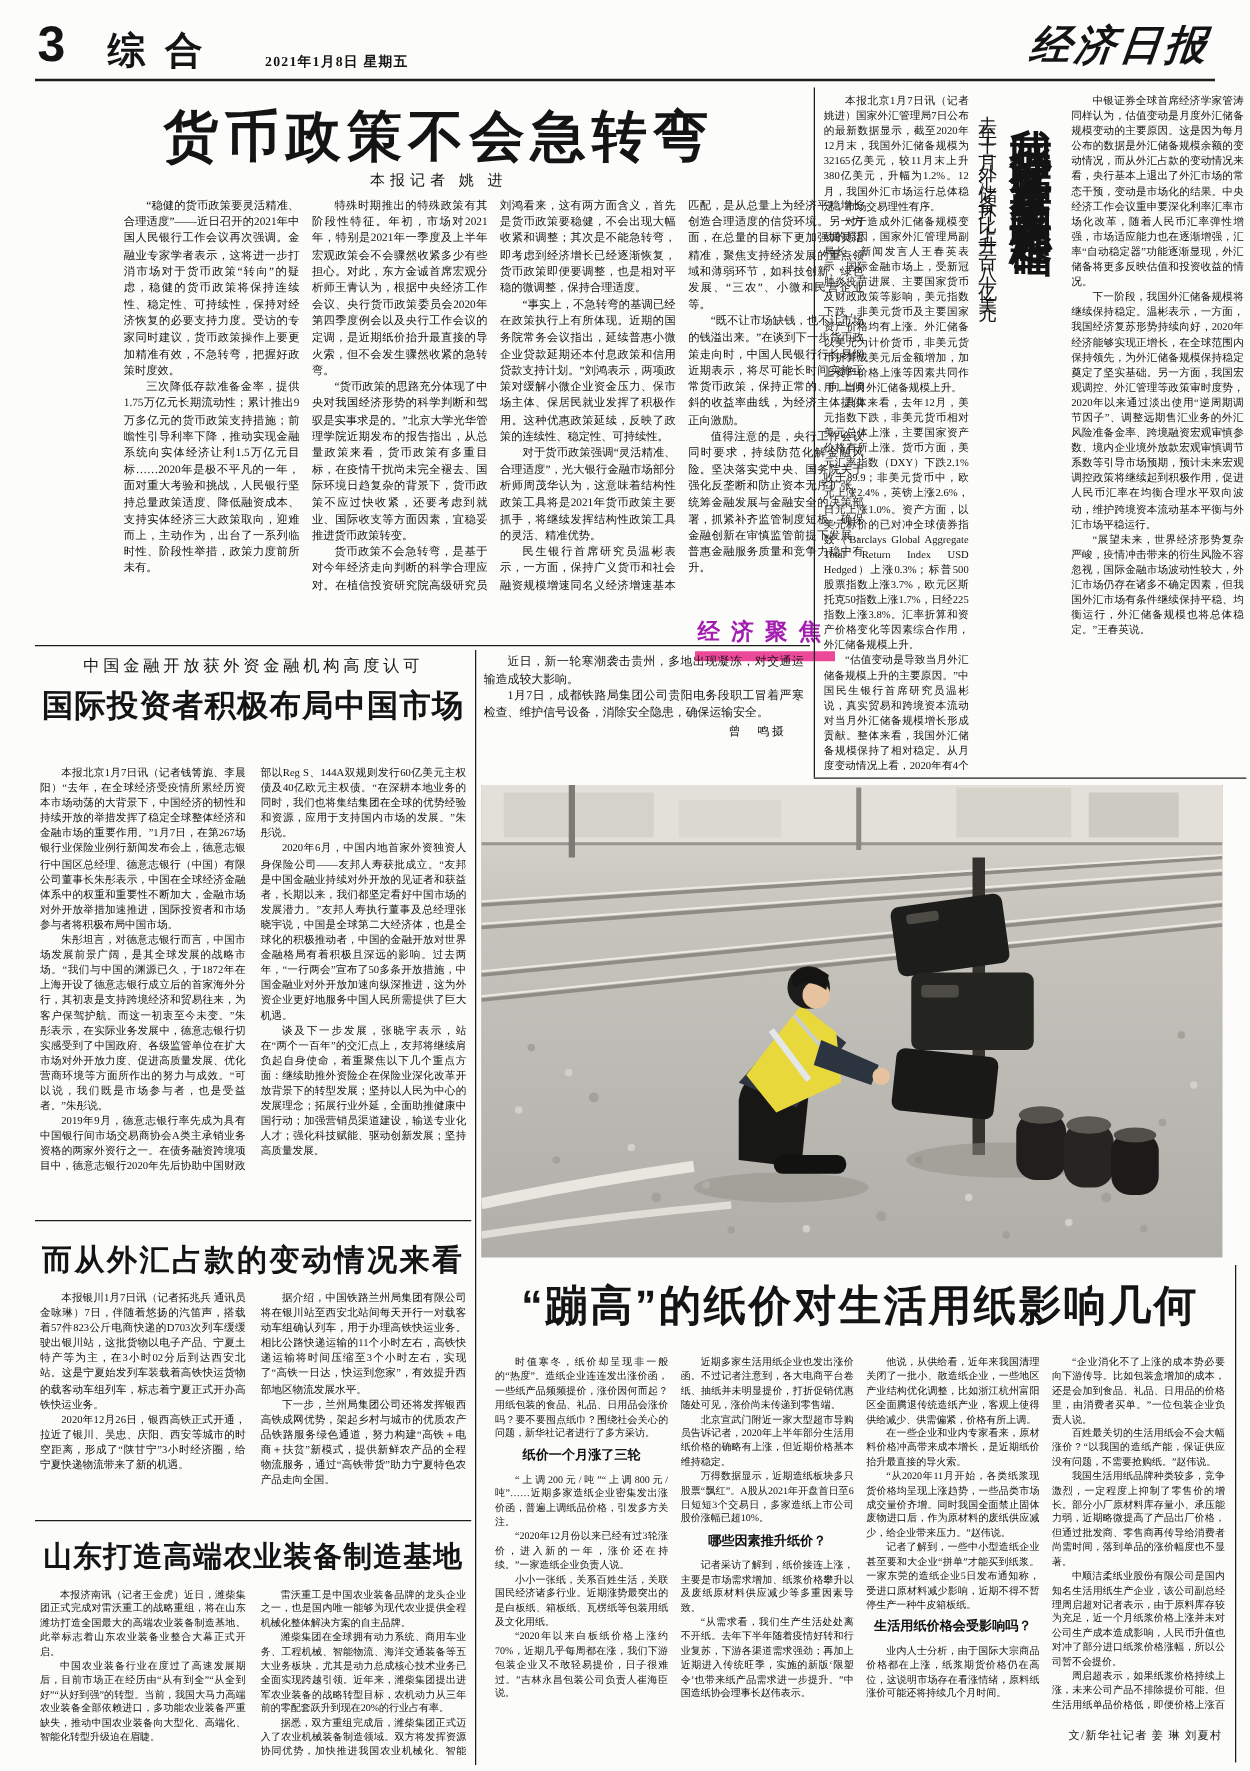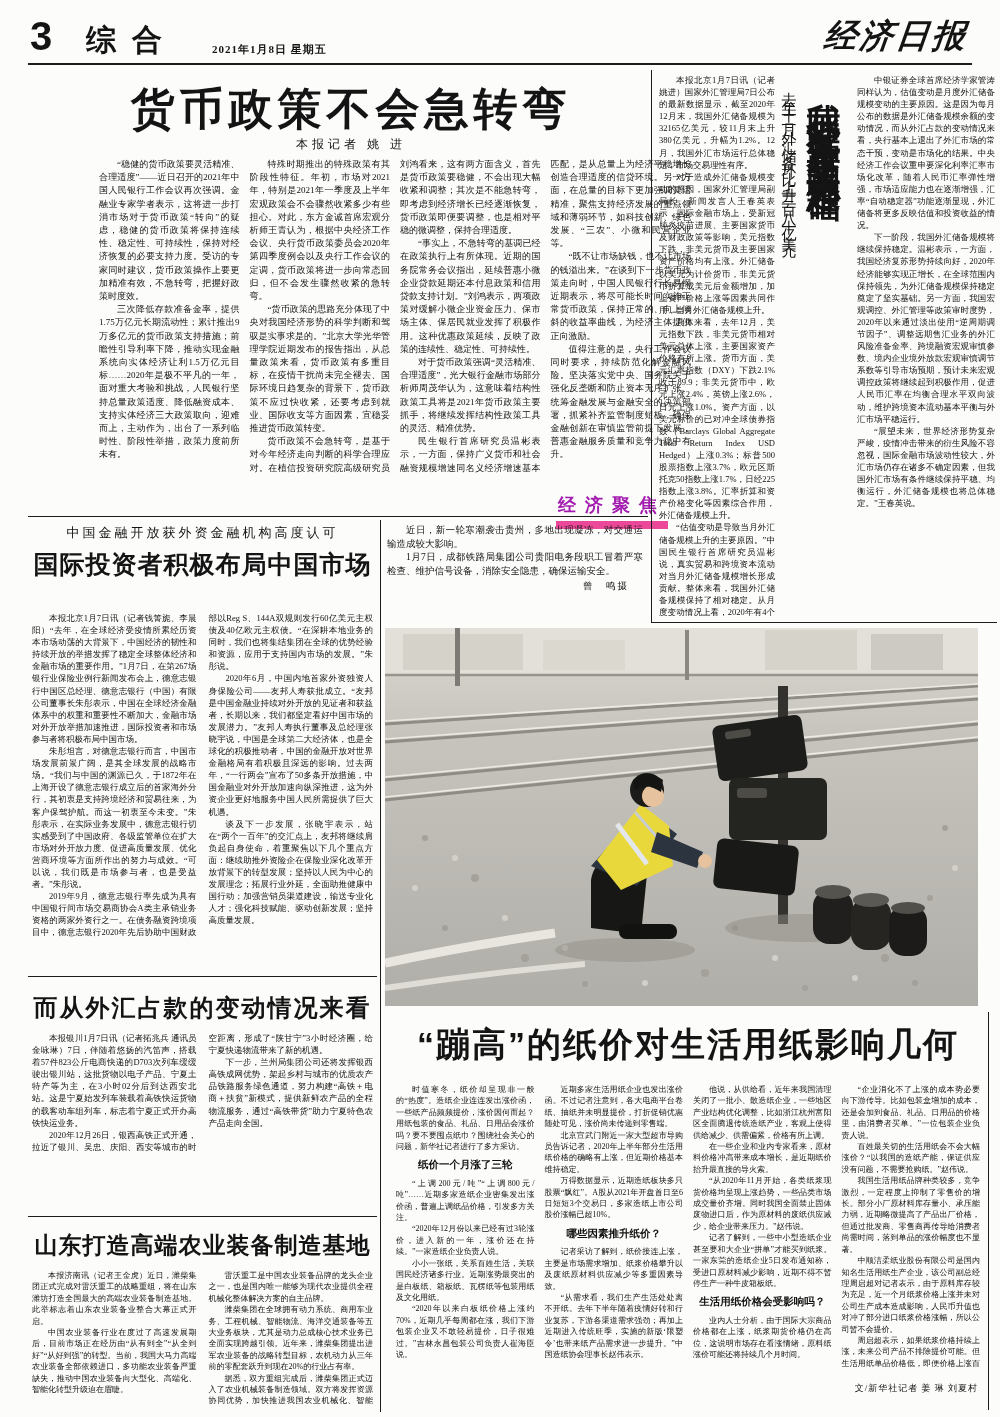--- a/index.html
+++ b/index.html
@@ -55,21 +55,21 @@
   <div class="abs section-name hei" style="left:86px;top:20px;">综合</div>
   <div class="abs date-line" style="left:212px;top:42px;">2021年1月8日  星期五</div>
   <div class="abs paper-logo" style="left:824px;top:14px;">经济日报</div>
   <div class="rule-h" style="left:28px;top:63px;width:944px;"></div>
 
   <div class="abs headline-xl hei" style="left:55px;top:80px;width:592px;font-size:44px;">货币政策不会急转弯</div>
   <div class="abs byline" style="left:55px;top:136px;width:592px;">本报记者  姚  进</div>
   <div class="abs body-text cols-4 fz9" style="left:55px;top:158px;width:592px;height:330px;">
       <p>“稳健的货币政策要灵活精准、合理适度”——近日召开的2021年中国人民银行工作会议再次强调。金融业专家学者表示，这将进一步打消市场对于货币政策“转向”的疑虑，稳健的货币政策将保持连续性、稳定性、可持续性，保持对经济恢复的必要支持力度。受访的专家同时建议，货币政策操作上要更加精准有效，不急转弯，把握好政策时度效。</p>
       <p>三次降低存款准备金率，提供1.75万亿元长期流动性；累计推出9万多亿元的货币政策支持措施；前瞻性引导利率下降，推动实现金融系统向实体经济让利1.5万亿元目标……2020年是极不平凡的一年，面对重大考验和挑战，人民银行坚持总量政策适度、降低融资成本、支持实体经济三大政策取向，迎难而上，主动作为，出台了一系列临时性、阶段性举措，政策力度前所未有。</p>
-      <p>特殊时期推出的特殊政策有其阶段性特征。年初，市场对2021年，特别是2021年一季度及上半年宏观政策会不会骤然收紧多少有些担心。对此，东方金诚首席宏观分析师王青认为，根据中央经济工作会议、央行货币政策委员会2020年第四季度例会以及央行工作会议的定调，货币政策将进一步向常态回归，但不会发生骤然收紧的急转弯。</p>
+      <p>特殊时期推出的特殊政策有其阶段性特征。年初，市场对2021年，特别是2021年一季度及上半年宏观政策会不会骤然收紧多少有些担心。对此，东方金诚首席宏观分析师王青认为，根据中央经济工作会议、央行货币政策委员会2020年第四季度例会以及央行工作会议的定调，是近期纸价抬升最直接的导火索，但不会发生骤然收紧的急转弯。</p>
       <p>“货币政策的思路充分体现了中央对我国经济形势的科学判断和驾驭是实事求是的。”北京大学光华管理学院近期发布的报告指出，从总量政策来看，货币政策有多重目标，在疫情干扰尚未完全褪去、国际环境日趋复杂的背景下，货币政策不应过快收紧，还要考虑到就业、国际收支等方面因素，宜稳妥推进货币政策转变。</p>
       <p>货币政策不会急转弯，是基于对今年经济走向判断的科学合理应对。在植信投资研究院高级研究员刘鸿看来，这有两方面含义，首先是货币政策要稳健，不会出现大幅收紧和调整；其次是不能急转弯，即考虑到经济增长已经逐渐恢复，货币政策即便要调整，也是相对平稳的微调整，保持合理适度。</p>
       <p>“事实上，不急转弯的基调已经在政策执行上有所体现。近期的国务院常务会议指出，延续普惠小微企业贷款延期还本付息政策和信用贷款支持计划。”刘鸿表示，两项政策对缓解小微企业资金压力、保市场主体、保居民就业发挥了积极作用。这种优惠政策延续，反映了政策的连续性、稳定性、可持续性。</p>
       <p>对于货币政策强调“灵活精准、合理适度”，光大银行金融市场部分析师周茂华认为，这意味着结构性政策工具将是2021年货币政策主要抓手，将继续发挥结构性政策工具的灵活、精准优势。</p>
       <p>民生银行首席研究员温彬表示，一方面，保持广义货币和社会融资规模增速同名义经济增速基本匹配，是从总量上为经济平稳增长创造合理适度的信贷环境。另一方面，在总量的目标下更加强调灵活精准，聚焦支持经济发展的重点领域和薄弱环节，如科技创新、绿色发展、“三农”、小微和民营企业等。</p>
       <p>“既不让市场缺钱，也不让市场的钱溢出来。”在谈到下一步货币政策走向时，中国人民银行行长易纲近期表示，将尽可能长时间实施正常货币政策，保持正常的、向上倾斜的收益率曲线，为经济主体提供正向激励。</p>
       <p>值得注意的是，央行工作会议同时要求，持续防范化解金融风险。坚决落实党中央、国务院关于强化反垄断和防止资本无序扩张、统筹金融发展与金融安全的决策部署，抓紧补齐监管制度短板，确保金融创新在审慎监管前提下发展，普惠金融服务质量和竞争力稳中有升。</p>
     </div>
   <div class="abs focus-badge hei" style="left:556px;top:493px;">经济聚焦</div>
   <div class="rule-h thin" style="left:28px;top:516px;width:620px;"></div>
@@ -202,20 +202,21 @@
       <p>2019年9月，德意志银行率先成为具有中国银行间市场交易商协会A类主承销业务资格的两家外资行之一。在债务融资跨境项目中，德意志银行2020年先后协助中国财政部以Reg S、144A双规则发行60亿美元主权债及40亿欧元主权债。“在深耕本地业务的同时，我们也将集结集团在全球的优势经验和资源，应用于支持国内市场的发展。”朱彤说。</p>
       <p>2020年6月，中国内地首家外资独资人身保险公司——友邦人寿获批成立。“友邦是中国金融业持续对外开放的见证者和获益者，长期以来，我们都坚定看好中国市场的发展潜力。”友邦人寿执行董事及总经理张晓宇说，中国是全球第二大经济体，也是全球化的积极推动者，中国的金融开放对世界金融格局有着积极且深远的影响。过去两年，“一行两会”宣布了50多条开放措施，中国金融业对外开放加速向纵深推进，这为外资企业更好地服务中国人民所需提供了巨大机遇。</p>
       <p>谈及下一步发展，张晓宇表示，站在“两个一百年”的交汇点上，友邦将继续肩负起自身使命，着重聚焦以下几个重点方面：继续助推外资险企在保险业深化改革开放背景下的转型发展；坚持以人民为中心的发展理念；拓展行业外延，全面助推健康中国行动；加强营销员渠道建设，输送专业化人才；强化科技赋能、驱动创新发展；坚持高质量发展。</p>
     </div>
   <div class="rule-h thin" style="left:28px;top:976px;width:349px;"></div>
 
   <div class="abs headline-xl hei" style="left:28px;top:992px;width:349px;font-size:24px;letter-spacing:2px;">而从外汇占款的变动情况来看</div>
   <div class="abs body-text cols-2 fz85" style="left:32px;top:1032px;width:341px;height:174px;">
       <p>本报银川1月7日讯（记者拓兆兵 通讯员金咏琳）7日，伴随着悠扬的汽笛声，搭载着57件823公斤电商快递的D703次列车缓缓驶出银川站，这批货物以电子产品、宁夏土特产等为主，在3小时02分后到达西安北站。这是宁夏始发列车装载着高铁快运货物的载客动车组列车，标志着宁夏正式开办高铁快运业务。</p>
       <p>2020年12月26日，银西高铁正式开通，拉近了银川、吴忠、庆阳、西安等城市的时空距离，形成了“陕甘宁”3小时经济圈，给宁夏快递物流带来了新的机遇。</p>
+      <p>据介绍，中国铁路兰州局集团有限公司将在银川站至西安北站间每天开行一对载客动车组确认列车，用于办理高铁快运业务。相比公路快递运输的11个小时左右，高铁快递运输将时间压缩至3个小时左右，实现了“高铁一日达，快运到您家”，有效提升西部地区物流发展水平。</p>
       <p>下一步，兰州局集团公司还将发挥银西高铁成网优势，架起乡村与城市的优质农产品铁路服务绿色通道，努力构建“高铁＋电商＋扶贫”新模式，提供新鲜农产品的全程物流服务，通过“高铁带货”助力宁夏特色农产品走向全国。</p>
     </div>
   <div class="rule-h thin" style="left:28px;top:1216px;width:349px;"></div>
 
   <div class="abs headline-xl hei" style="left:28px;top:1230px;width:349px;font-size:23px;letter-spacing:1px;">山东打造高端农业装备制造基地</div>
   <div class="abs body-text cols-2 fz8" style="left:32px;top:1270px;width:341px;height:142px;">
       <p>本报济南讯（记者王金虎）近日，潍柴集团正式完成对雷沃重工的战略重组，将在山东潍坊打造全国最大的高端农业装备制造基地。此举标志着山东农业装备业整合大幕正式开启。</p>
       <p>中国农业装备行业在度过了高速发展期后，目前市场正在经历由“从有到全”“从全到好”“从好到强”的转型。当前，我国大马力高端农业装备全部依赖进口，多功能农业装备严重缺失，推动中国农业装备向大型化、高端化、智能化转型升级迫在眉睫。</p>
       <p>雷沃重工是中国农业装备品牌的龙头企业之一，也是国内唯一能够为现代农业提供全程机械化整体解决方案的自主品牌。</p>
       <p>潍柴集团在全球拥有动力系统、商用车业务、工程机械、智能物流、海洋交通装备等五大业务板块，尤其是动力总成核心技术业务已全面实现跨越引领。近年来，潍柴集团提出进军农业装备的战略转型目标，农机动力从三年前的零配套跃升到现在20%的行业占有率。</p>

